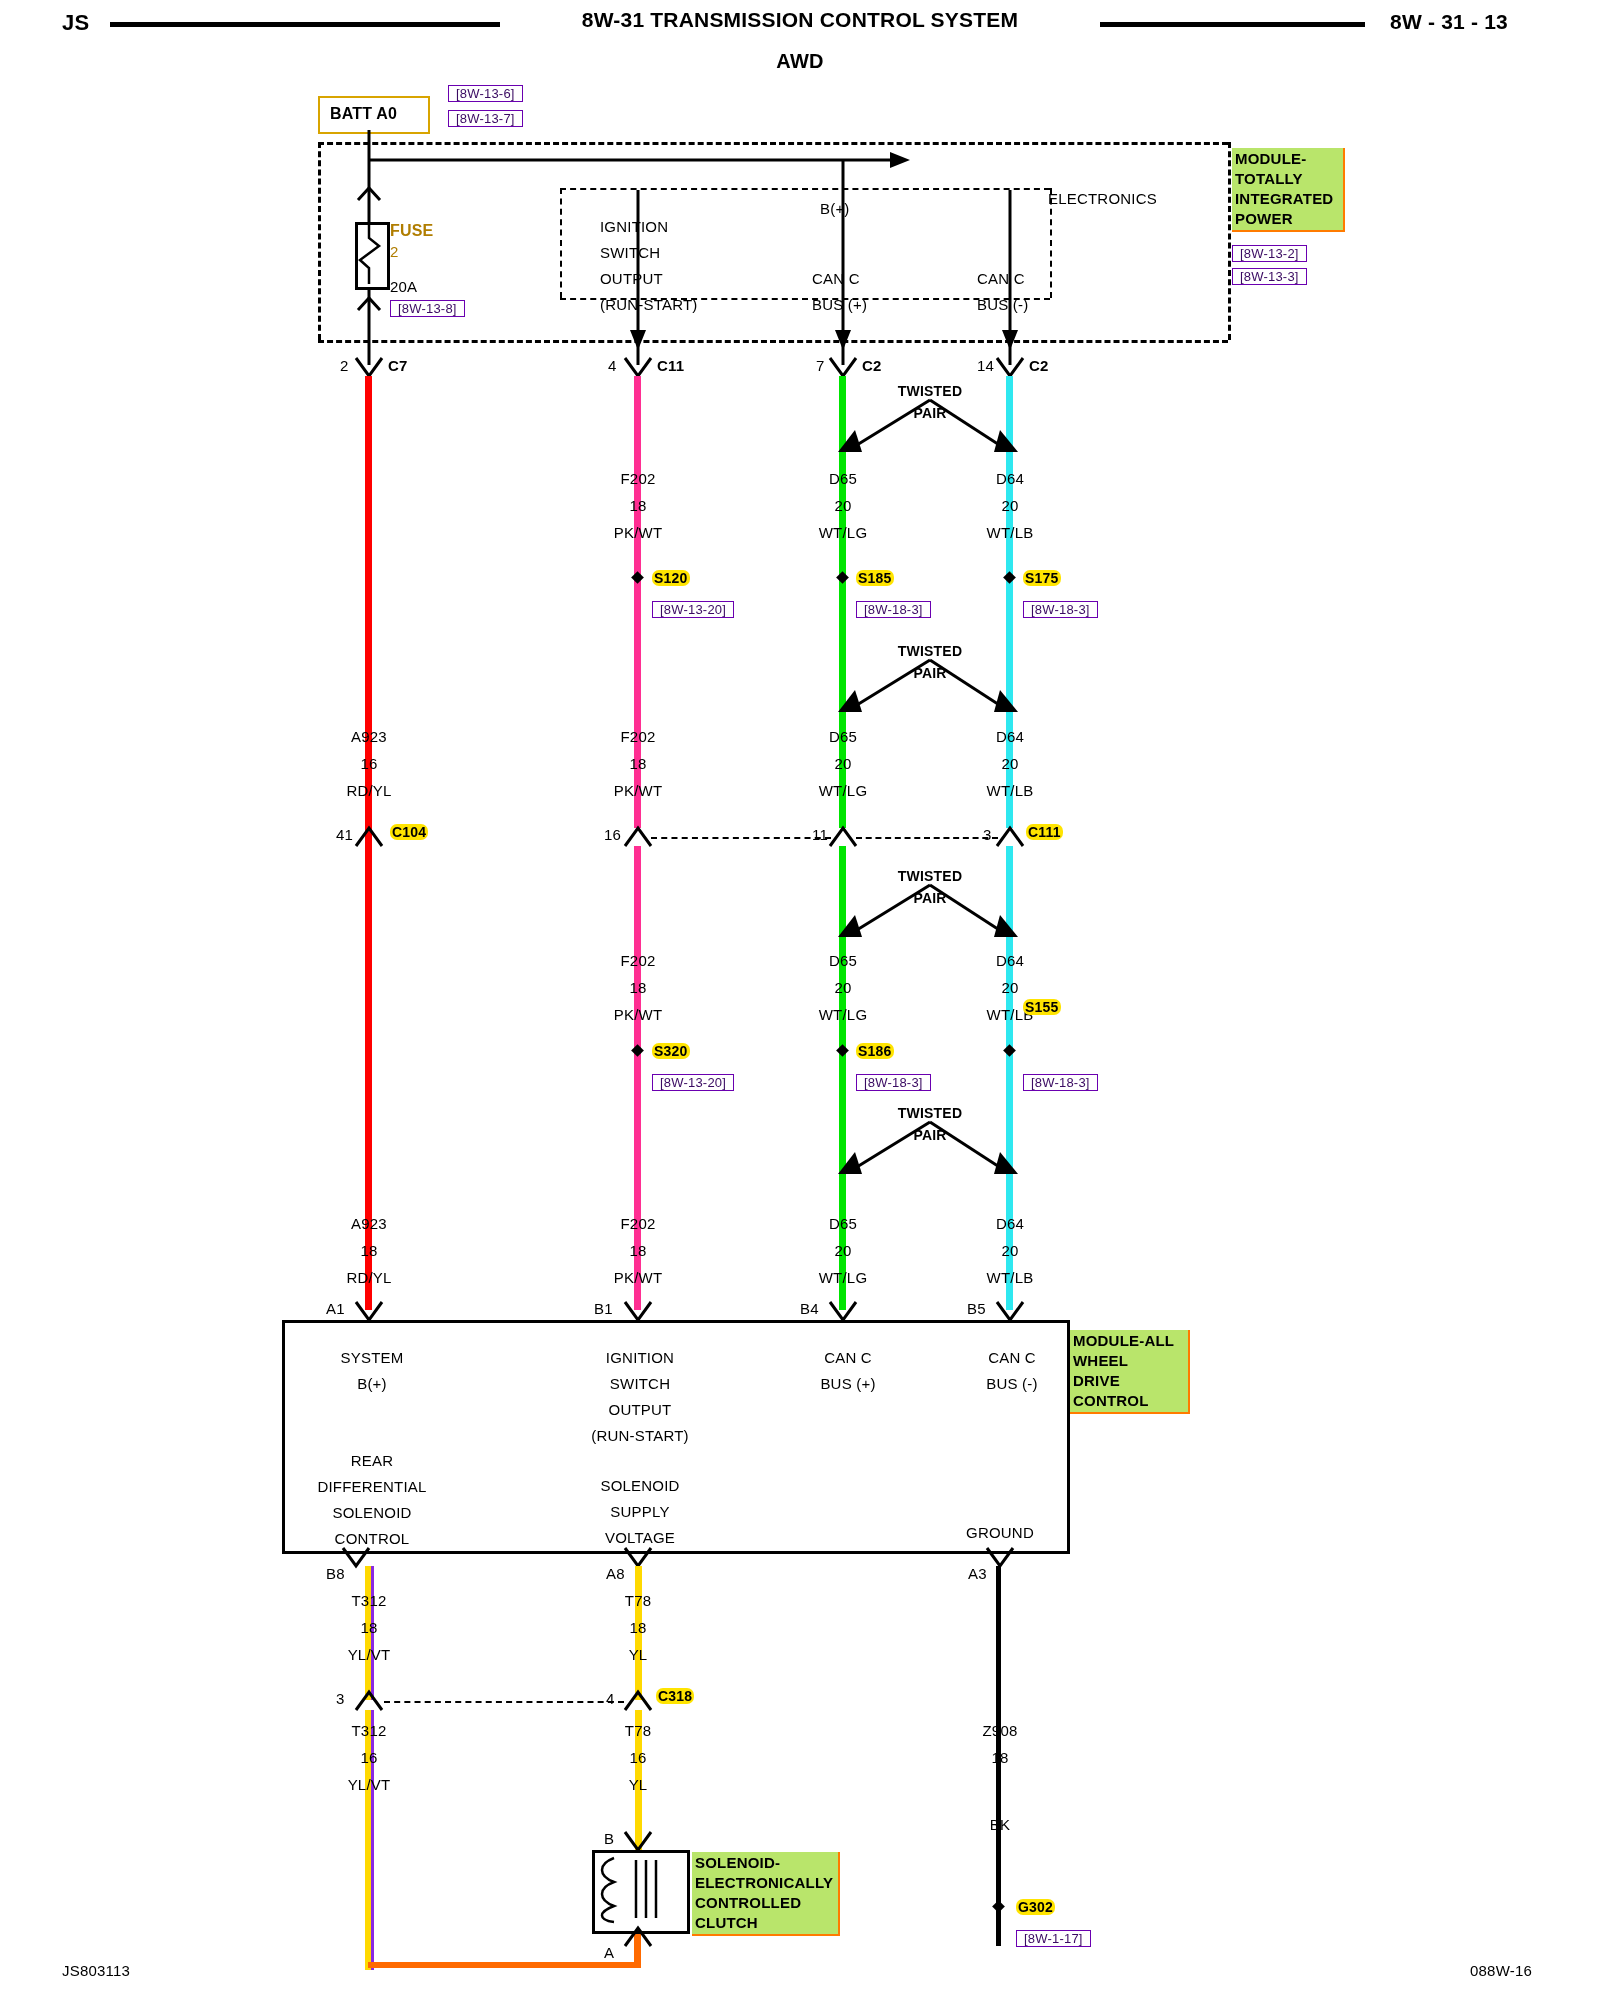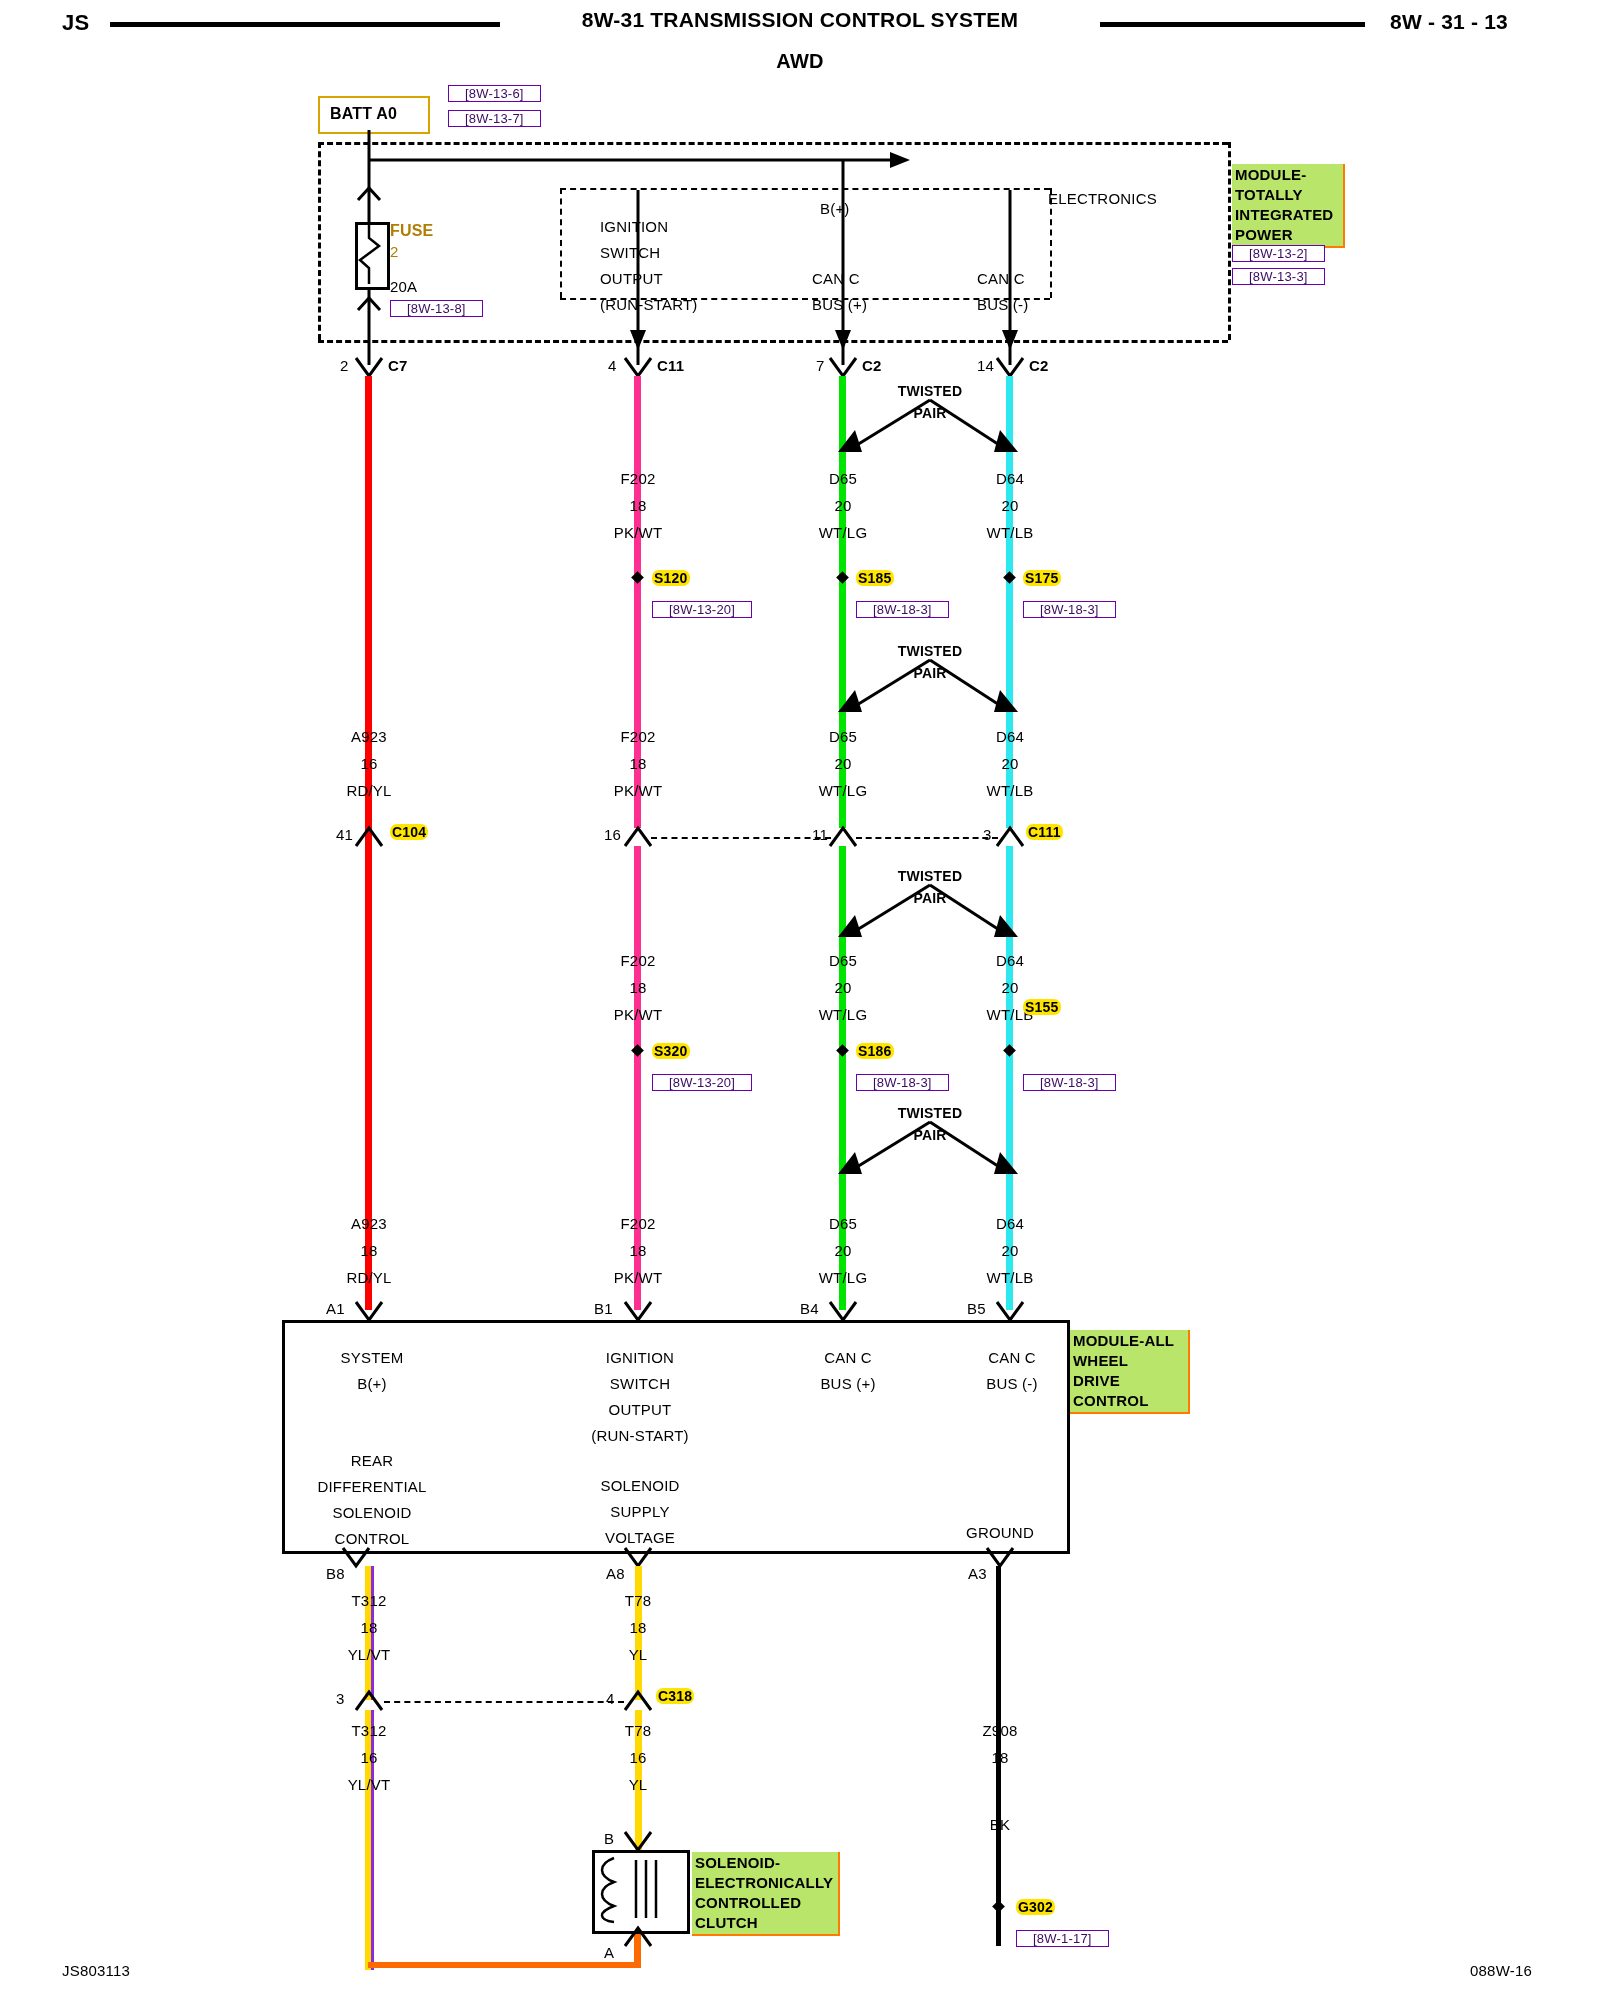--- a/index.html
+++ b/index.html
@@ -3,21 +3,21 @@
 <meta charset="utf-8">
 <style>
   html,body{margin:0;padding:0;background:#fff;}
   body{width:1600px;height:2000px;font-family:"Liberation Sans",sans-serif;color:#000;position:relative;overflow:hidden;}
   .pg{position:absolute;left:0;top:0;width:1600px;height:2000px;}
   .abs{position:absolute;}
   .t{position:absolute;white-space:pre;font-size:15px;letter-spacing:0.2px;}
   .b{font-weight:bold;}
   .ctr{text-align:center;transform:translateX(-50%);}
   .hl-y{background:#ffe400;font-weight:bold;font-size:14px;padding:0 2px;border-radius:7px;}
-  .hl-p{border:1px solid #6a00b0;color:#3a0b62;font-size:13px;padding:0 16px;background:#fff;}
+  .hl-p{border:1px solid #6a00b0;color:#3a0b62;font-size:13px;padding:0 7px;background:#fff;}
   .hl-g{background:#b9e56b;font-weight:bold;font-size:15px;line-height:20px;border-right:2px solid #ff7b00;border-bottom:2px solid #ff7b00;padding:1px 3px;}
   .wire{position:absolute;}
   .hdr-rule{position:absolute;height:5px;background:#000;}
   
   .dashH{position:absolute;height:0;border-top:3px dashed #000;}
   .dashV{position:absolute;width:0;border-left:3px dashed #000;}
   .dashThin{position:absolute;height:0;border-top:2px dashed #000;}
   .solidBox{position:absolute;border:3px solid #000;}
   .thinDash{position:absolute;height:0;border-top:2px dashed #000;}
   .dot{position:absolute;width:9px;height:9px;background:#000;transform:rotate(45deg);}
@@ -44,21 +44,21 @@
   <div class="dashH" style="left:318px;top:340px;width:910px;"></div>
   <div class="dashV" style="left:318px;top:142px;height:198px;"></div>
   <div class="dashV" style="left:1228px;top:142px;height:198px;"></div>
 
   <div class="thinDash" style="left:560px;top:188px;width:490px;"></div>
   <div class="abs" style="left:560px;top:188px;width:0;height:110px;border-left:2px dashed #000;"></div>
   <div class="abs" style="left:1050px;top:188px;width:0;height:110px;border-left:2px dashed #000;"></div>
   <div class="thinDash" style="left:560px;top:298px;width:490px;"></div>
 
   <div class="t" style="left:1048px;top:190px;font-size:15px;">ELECTRONICS</div>
-  <div class="t hl-g" style="left:1232px;top:148px;width:105px;white-space:pre-line;margin-top:16px;">MODULE-
+  <div class="t hl-g" style="left:1232px;top:148px;width:105px;white-space:pre-line;">MODULE-
 TOTALLY
 INTEGRATED
 POWER</div>
   <div class="t hl-p" style="left:1232px;top:245px;">[8W-13-2]</div>
   <div class="t hl-p" style="left:1232px;top:268px;">[8W-13-3]</div>
 
   <svg style="left:0;top:0;width:1600px;height:2000px;">
 
     <line x1="369" y1="130" x2="369" y2="365" stroke="#000" stroke-width="3"></line>
     <line x1="369" y1="160" x2="890" y2="160" stroke="#000" stroke-width="3"></line>

